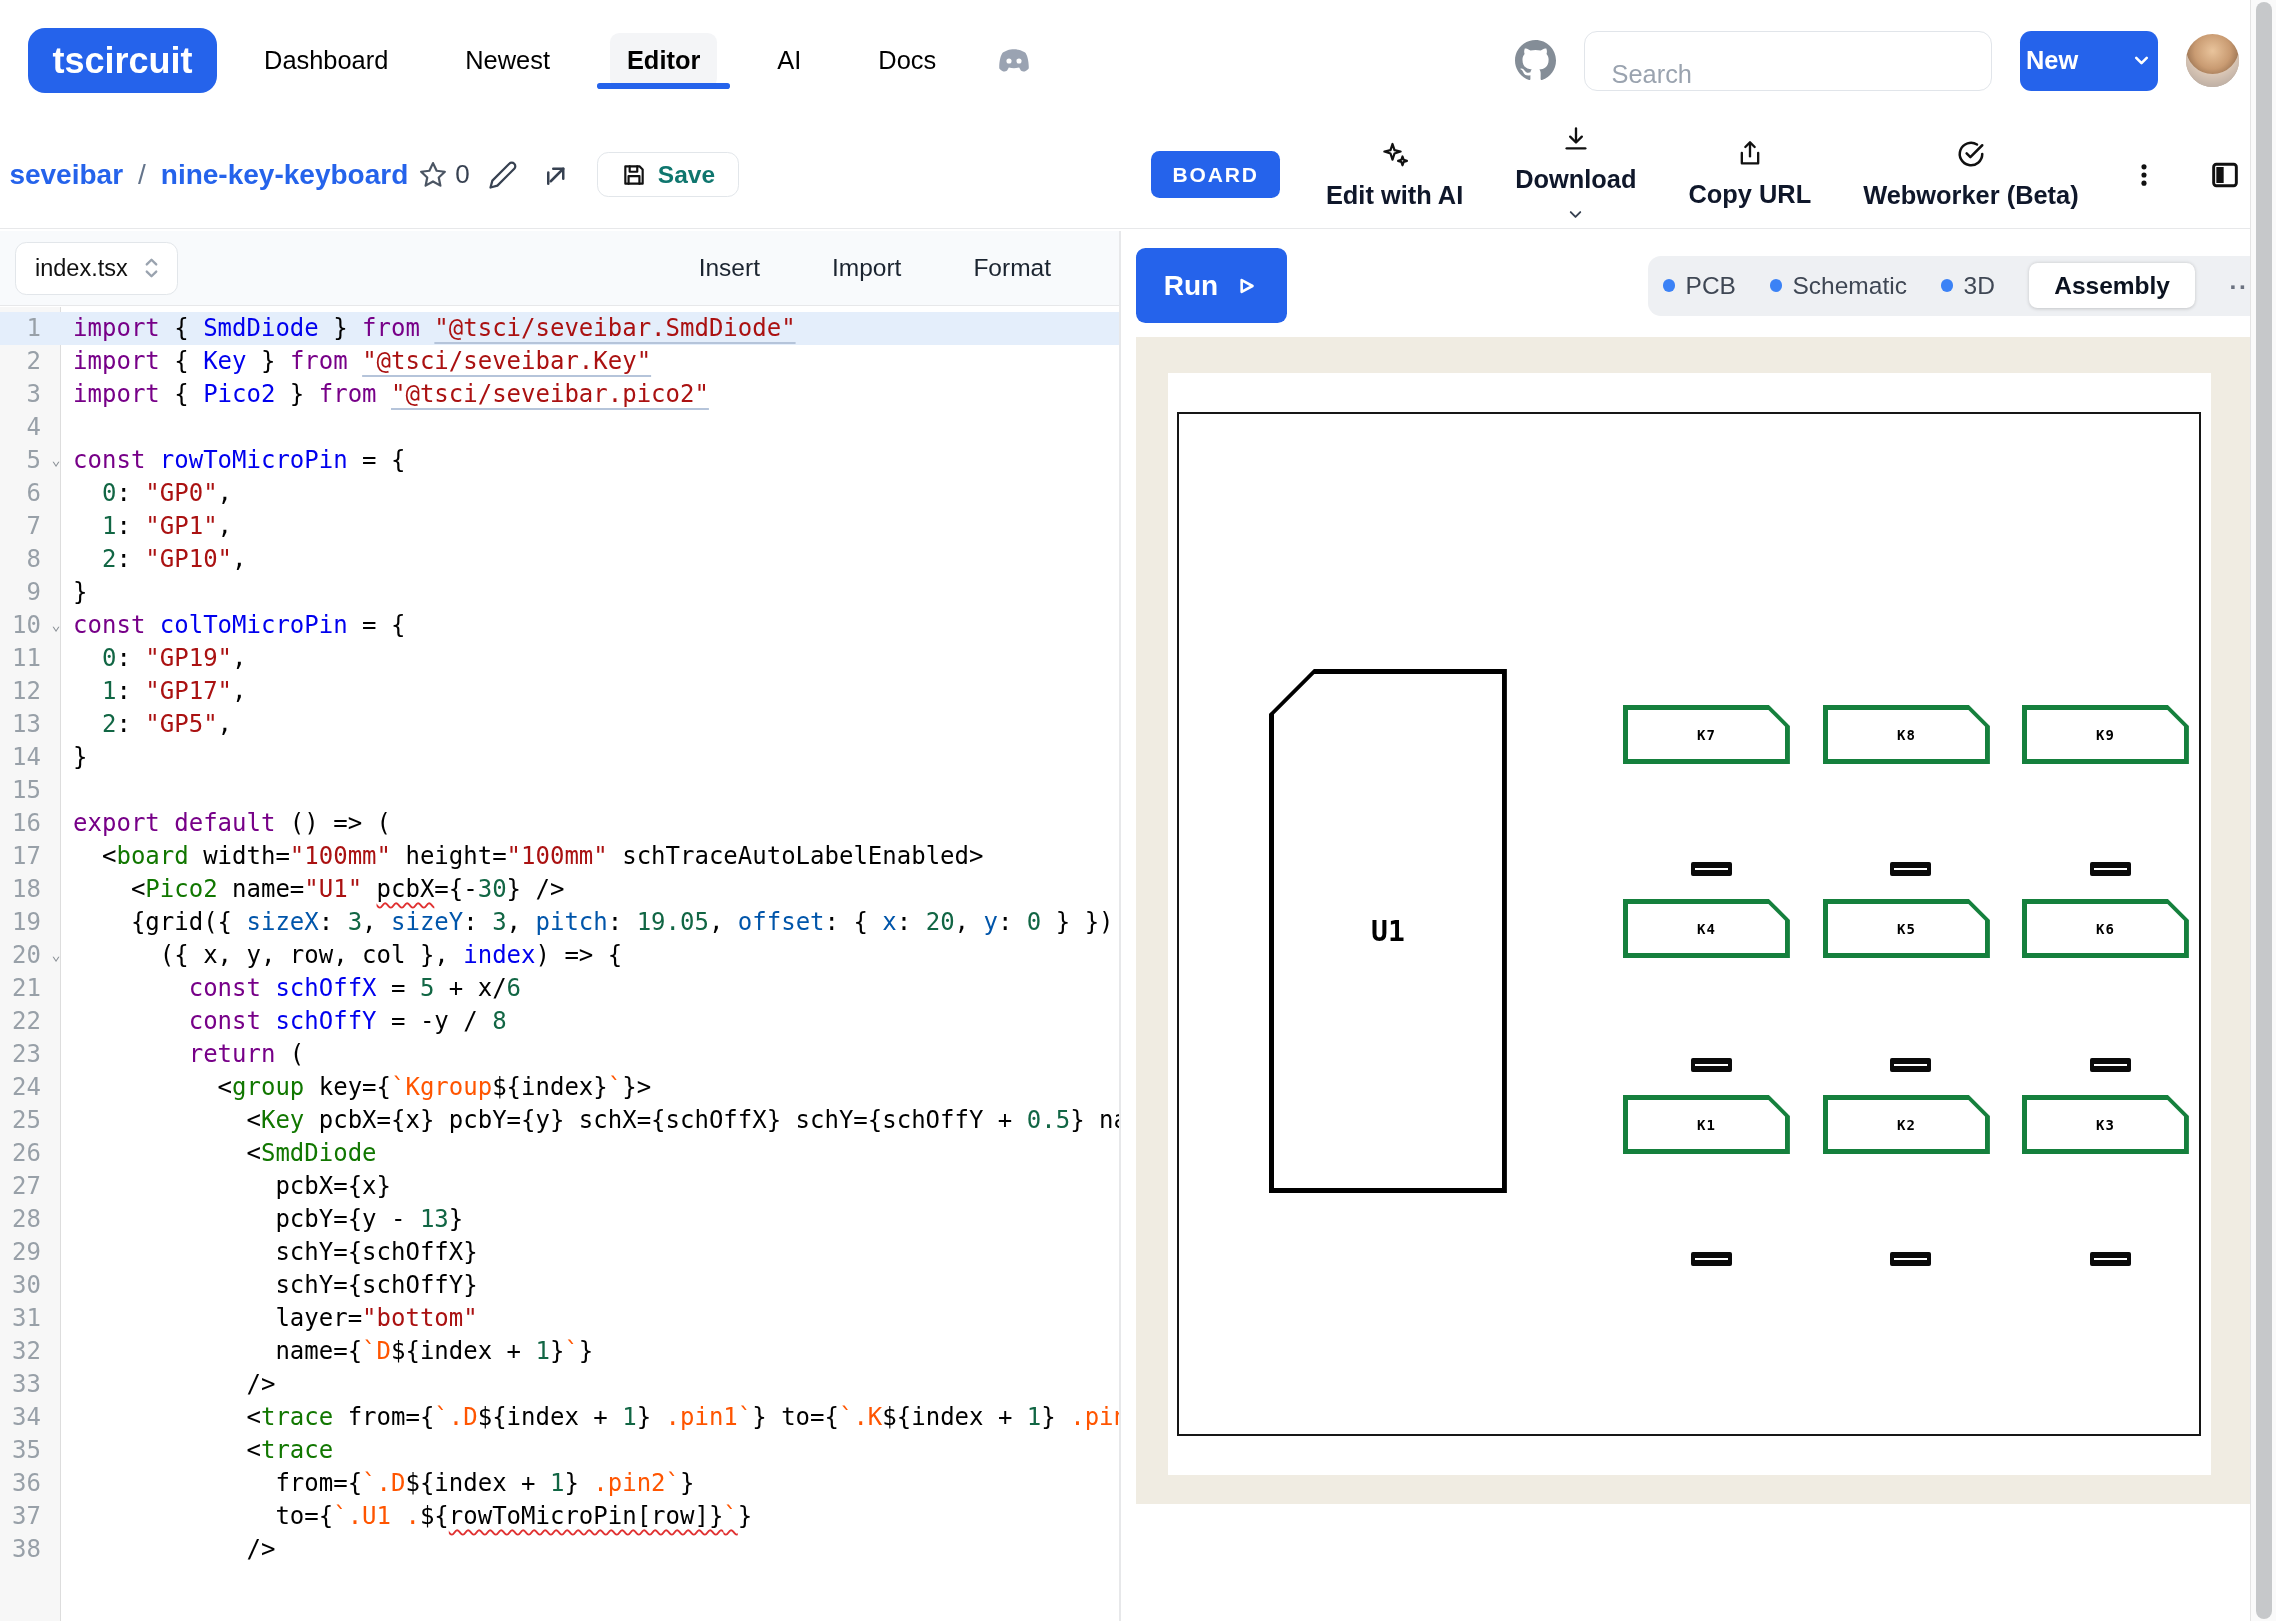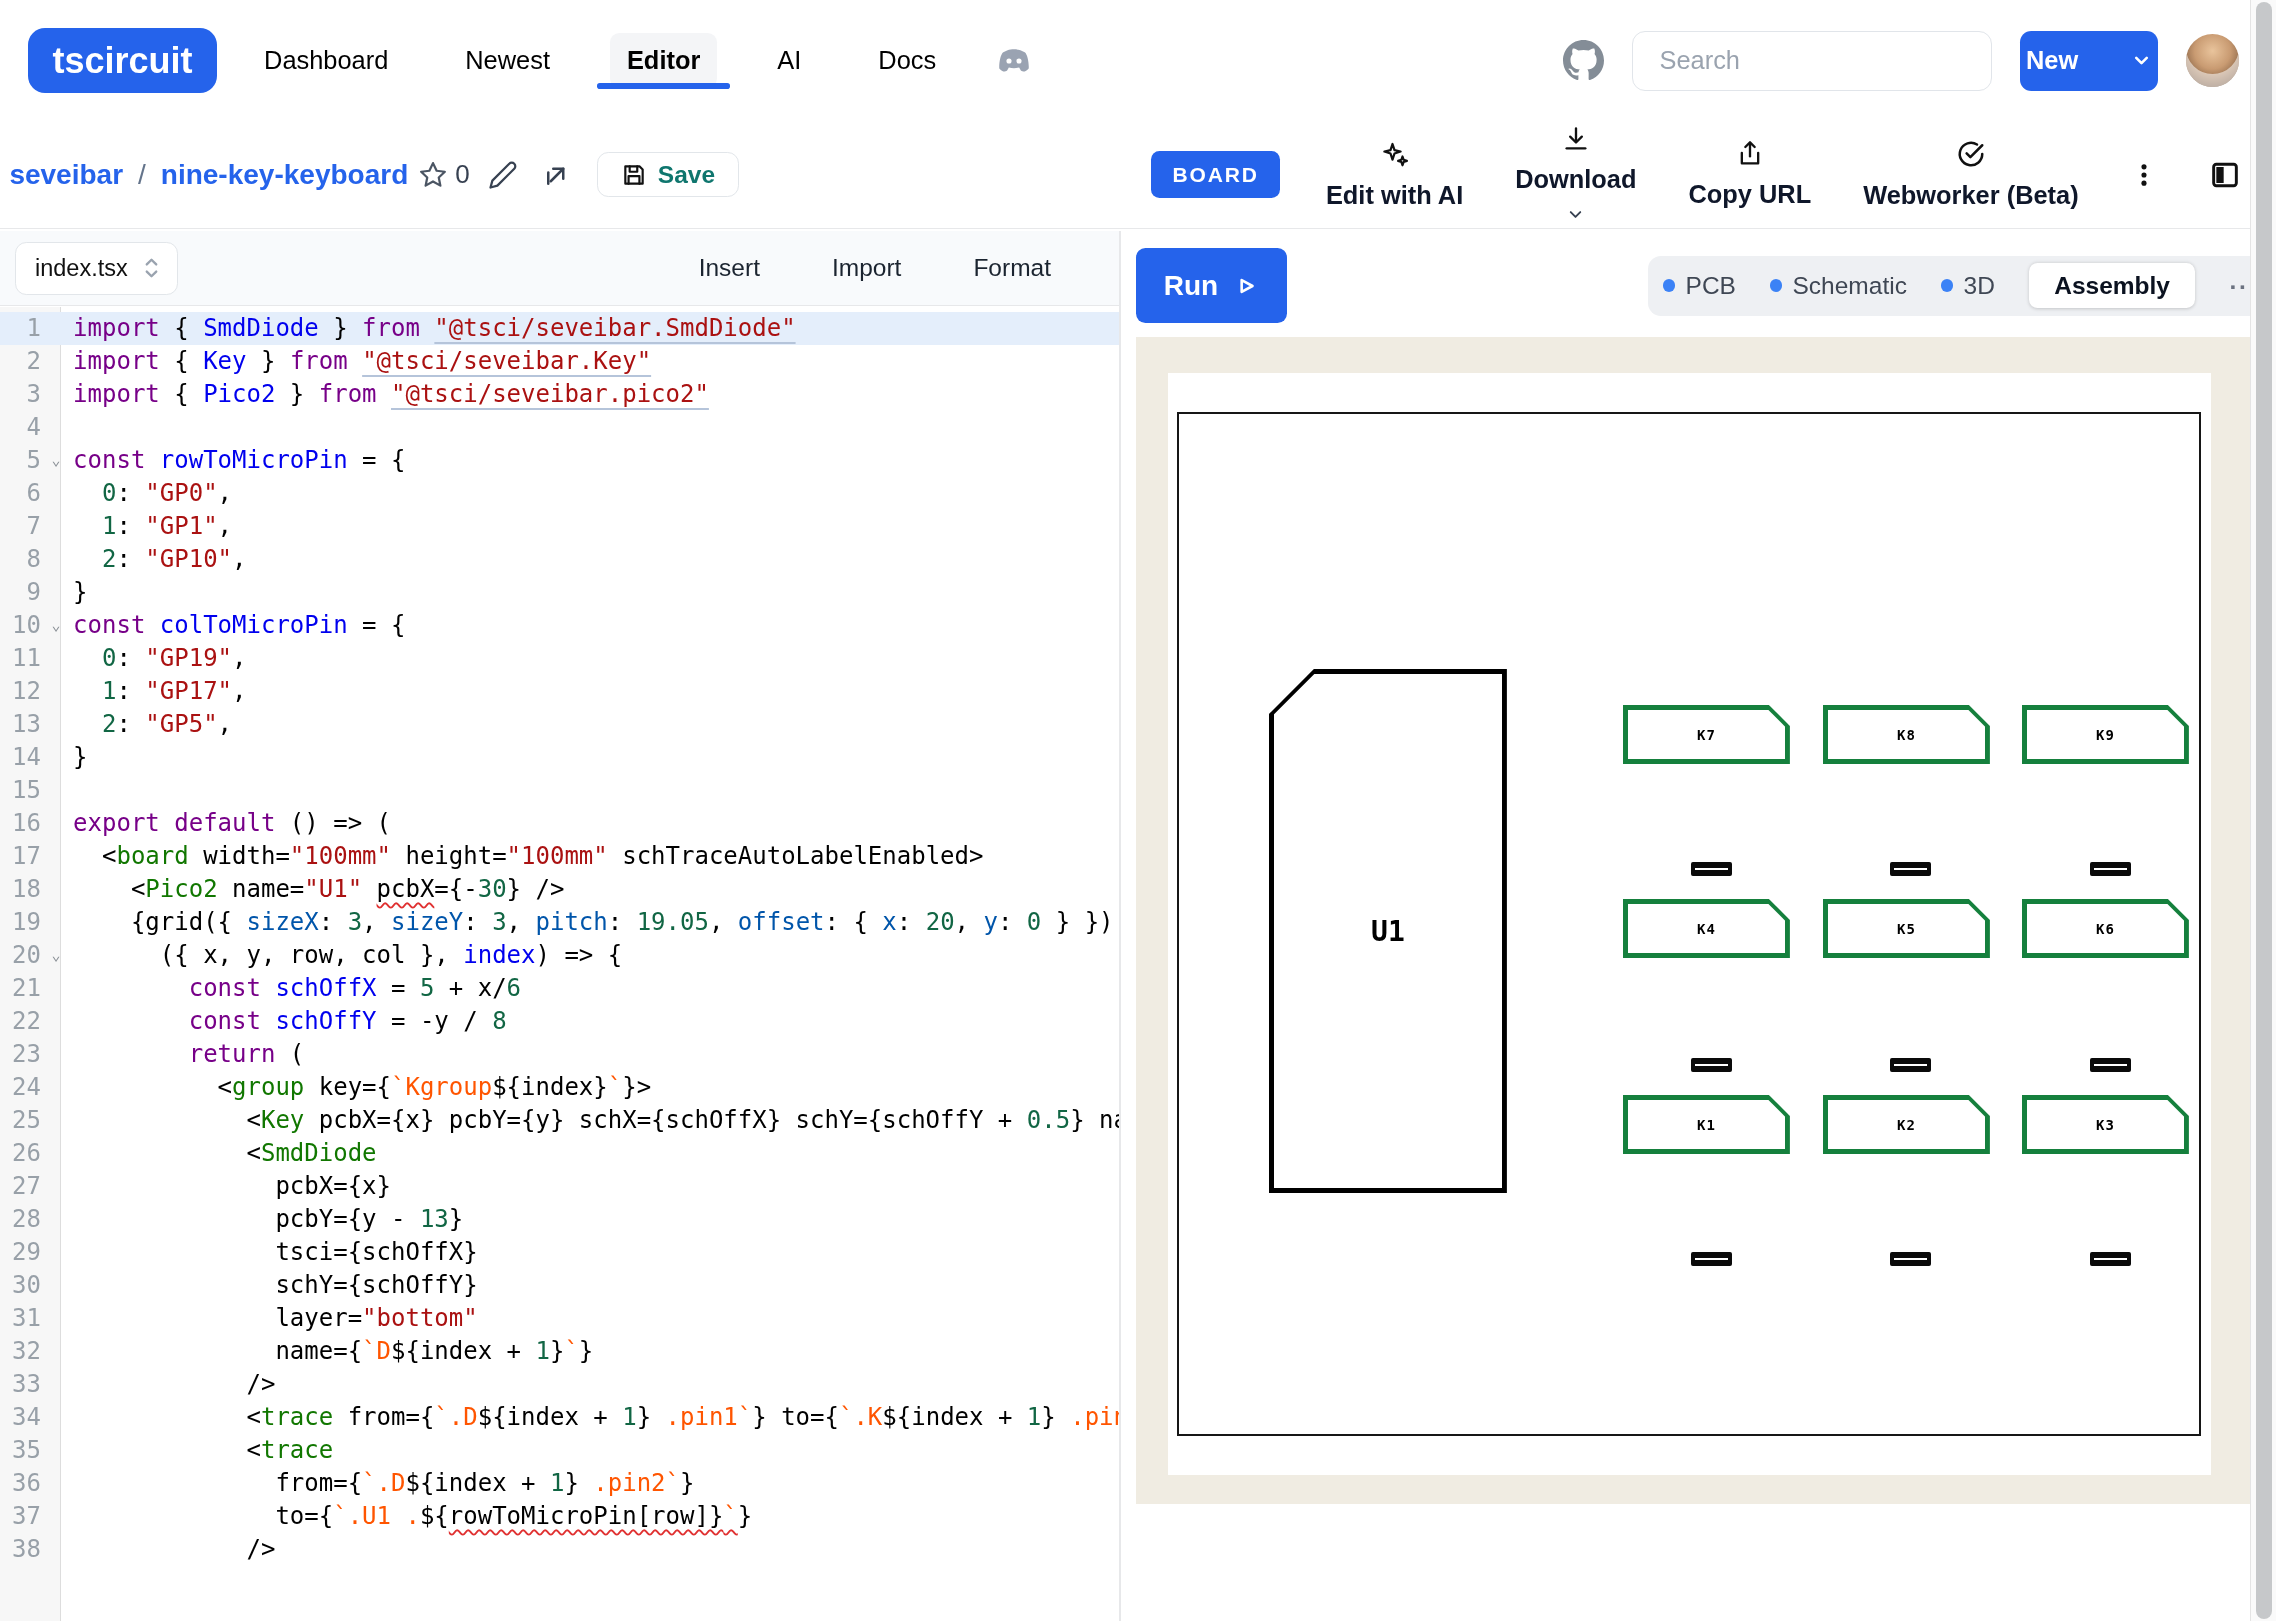--- a/index.html
+++ b/index.html
@@ -11,22 +11,22 @@
           border-bottom:0.9px solid #e7e8ea;display:flex;align-items:center;}
   .logo{margin-left:28px;background:#2563eb;color:#fff;border-radius:17px;
         padding:11.3px 24.5px;font-size:36px;font-weight:700;cursor:pointer;flex:none;}
   .nav-items{display:flex;align-items:center;margin-left:30px;gap:43px;}
   .nav-item{position:relative;padding:13px 17px;font-size:25.4px;font-weight:500;color:#000000;cursor:pointer;}
   .nav-item.active{background:#f4f5f7;border-radius:9.4px;font-weight:600;}
   .nav-item.active::after{content:"";position:absolute;left:-13px;right:-13px;bottom:-0.9px;
         height:5.6px;background:#2563eb;border-radius:2.8px;}
   .discord{margin-left:41px;flex:none;}
   .nav-right{margin-left:auto;display:flex;align-items:center;gap:28px;margin-right:38px;}
-  .search-box{width:360px;height:60px;border:1.9px solid #e1e5ea;border-radius:13px;background:#fff;
-        display:flex;align-items:center;padding-left:24.5px;box-sizing:border-box;}
+  .search-box{width:408px;height:60px;border:1.9px solid #e1e5ea;border-radius:13px;background:#fff;
+        display:flex;align-items:flex-end;padding-left:24.5px;box-sizing:border-box;}
   .search-box input{border:none;outline:none;font-size:25.4px;width:282px;color:#111;background:transparent;
         font-family:"Liberation Sans",sans-serif;}
   .search-box input::placeholder{color:#9aa3af;}
   .new-btn{width:138px;height:60px;background:#2563eb;border:none;border-radius:11.3px;color:#fff;
         font-size:25.4px;font-weight:600;display:flex;align-items:center;justify-content:space-between;gap:11.3px;cursor:pointer;
         font-family:"Liberation Sans",sans-serif;}
   .avatar{width:53px;height:53px;border-radius:50%;flex:none;cursor:pointer;
         background:radial-gradient(circle at 50% 32%,#e9c49c 0%,#c99b72 40%,#7d5a3e 75%,#4a3828 100%);
         box-shadow:inset 0 -13px 0 rgba(255,255,255,.55);}
 
@@ -283,21 +283,21 @@
           <div class="cl"><span class="ln">19</span><span class="fold"></span><span class="txt"><span class="tk-p">    {grid({ </span><span class="tk-pr">sizeX</span><span class="tk-p">: </span><span class="tk-n">3</span><span class="tk-p">, </span><span class="tk-pr">sizeY</span><span class="tk-p">: </span><span class="tk-n">3</span><span class="tk-p">, </span><span class="tk-pr">pitch</span><span class="tk-p">: </span><span class="tk-n">19.05</span><span class="tk-p">, </span><span class="tk-pr">offset</span><span class="tk-p">: { </span><span class="tk-pr">x</span><span class="tk-p">: </span><span class="tk-n">20</span><span class="tk-p">, </span><span class="tk-pr">y</span><span class="tk-p">: </span><span class="tk-n">0</span><span class="tk-p"> } }).map(</span></span></div>
           <div class="cl"><span class="ln">20</span><span class="fold">⌄</span><span class="txt"><span class="tk-p">      ({ x, y, row, col }, </span><span class="tk-d">index</span><span class="tk-p">) =&gt; {</span></span></div>
           <div class="cl"><span class="ln">21</span><span class="fold"></span><span class="txt"><span class="tk-p">        </span><span class="tk-k">const</span><span class="tk-p"> </span><span class="tk-d">schOffX</span><span class="tk-p"> = </span><span class="tk-n">5</span><span class="tk-p"> + x/</span><span class="tk-n">6</span></span></div>
           <div class="cl"><span class="ln">22</span><span class="fold"></span><span class="txt"><span class="tk-p">        </span><span class="tk-k">const</span><span class="tk-p"> </span><span class="tk-d">schOffY</span><span class="tk-p"> = -y / </span><span class="tk-n">8</span></span></div>
           <div class="cl"><span class="ln">23</span><span class="fold"></span><span class="txt"><span class="tk-p">        </span><span class="tk-k">return</span><span class="tk-p"> (</span></span></div>
           <div class="cl"><span class="ln">24</span><span class="fold"></span><span class="txt"><span class="tk-p">          &lt;</span><span class="tk-t">group</span><span class="tk-p"> key={</span><span class="tk-s2">`Kgroup</span><span class="tk-p">${index}</span><span class="tk-s2">`</span><span class="tk-p">}&gt;</span></span></div>
           <div class="cl"><span class="ln">25</span><span class="fold"></span><span class="txt"><span class="tk-p">            &lt;</span><span class="tk-t">Key</span><span class="tk-p"> pcbX={x} pcbY={y} schX={schOffX} schY={schOffY + </span><span class="tk-n">0.5</span><span class="tk-p">} name={</span></span></div>
           <div class="cl"><span class="ln">26</span><span class="fold"></span><span class="txt"><span class="tk-p">            &lt;</span><span class="tk-t">SmdDiode</span></span></div>
           <div class="cl"><span class="ln">27</span><span class="fold"></span><span class="txt"><span class="tk-p">              pcbX={x}</span></span></div>
           <div class="cl"><span class="ln">28</span><span class="fold"></span><span class="txt"><span class="tk-p">              pcbY={y - </span><span class="tk-n">13</span><span class="tk-p">}</span></span></div>
-          <div class="cl"><span class="ln">29</span><span class="fold"></span><span class="txt"><span class="tk-p">              tsci={schOffX}</span></span></div>
+          <div class="cl"><span class="ln">29</span><span class="fold"></span><span class="txt"><span class="tk-p">              schY={schOffX}</span></span></div>
           <div class="cl"><span class="ln">30</span><span class="fold"></span><span class="txt"><span class="tk-p">              schY={schOffY}</span></span></div>
           <div class="cl"><span class="ln">31</span><span class="fold"></span><span class="txt"><span class="tk-p">              layer=</span><span class="tk-s">"bottom"</span></span></div>
           <div class="cl"><span class="ln">32</span><span class="fold"></span><span class="txt"><span class="tk-p">              name={</span><span class="tk-s2">`D</span><span class="tk-p">${index + </span><span class="tk-n">1</span><span class="tk-p">}</span><span class="tk-s2">`</span><span class="tk-p">}</span></span></div>
           <div class="cl"><span class="ln">33</span><span class="fold"></span><span class="txt"><span class="tk-p">            /&gt;</span></span></div>
           <div class="cl"><span class="ln">34</span><span class="fold"></span><span class="txt"><span class="tk-p">            &lt;</span><span class="tk-t">trace</span><span class="tk-p"> from={</span><span class="tk-s2">`.D</span><span class="tk-p">${index + </span><span class="tk-n">1</span><span class="tk-p">}</span><span class="tk-s2"> .pin1`</span><span class="tk-p">} to={</span><span class="tk-s2">`.K</span><span class="tk-p">${index + </span><span class="tk-n">1</span><span class="tk-p">}</span><span class="tk-s2"> .pin1`</span></span></div>
           <div class="cl"><span class="ln">35</span><span class="fold"></span><span class="txt"><span class="tk-p">            &lt;</span><span class="tk-t">trace</span></span></div>
           <div class="cl"><span class="ln">36</span><span class="fold"></span><span class="txt"><span class="tk-p">              from={</span><span class="tk-s2">`.D</span><span class="tk-p">${index + </span><span class="tk-n">1</span><span class="tk-p">}</span><span class="tk-s2"> .pin2`</span><span class="tk-p">}</span></span></div>
           <div class="cl"><span class="ln">37</span><span class="fold"></span><span class="txt"><span class="tk-p">              to={</span><span class="tk-s2">`.U1 .</span><span class="tk-p">${</span><span class="tk-p tk-sq">rowToMicroPin[row]}</span><span class="tk-s2 tk-sq">`</span><span class="tk-p">}</span></span></div>
           <div class="cl"><span class="ln">38</span><span class="fold"></span><span class="txt"><span class="tk-p">            /&gt;</span></span></div>
         </div>

